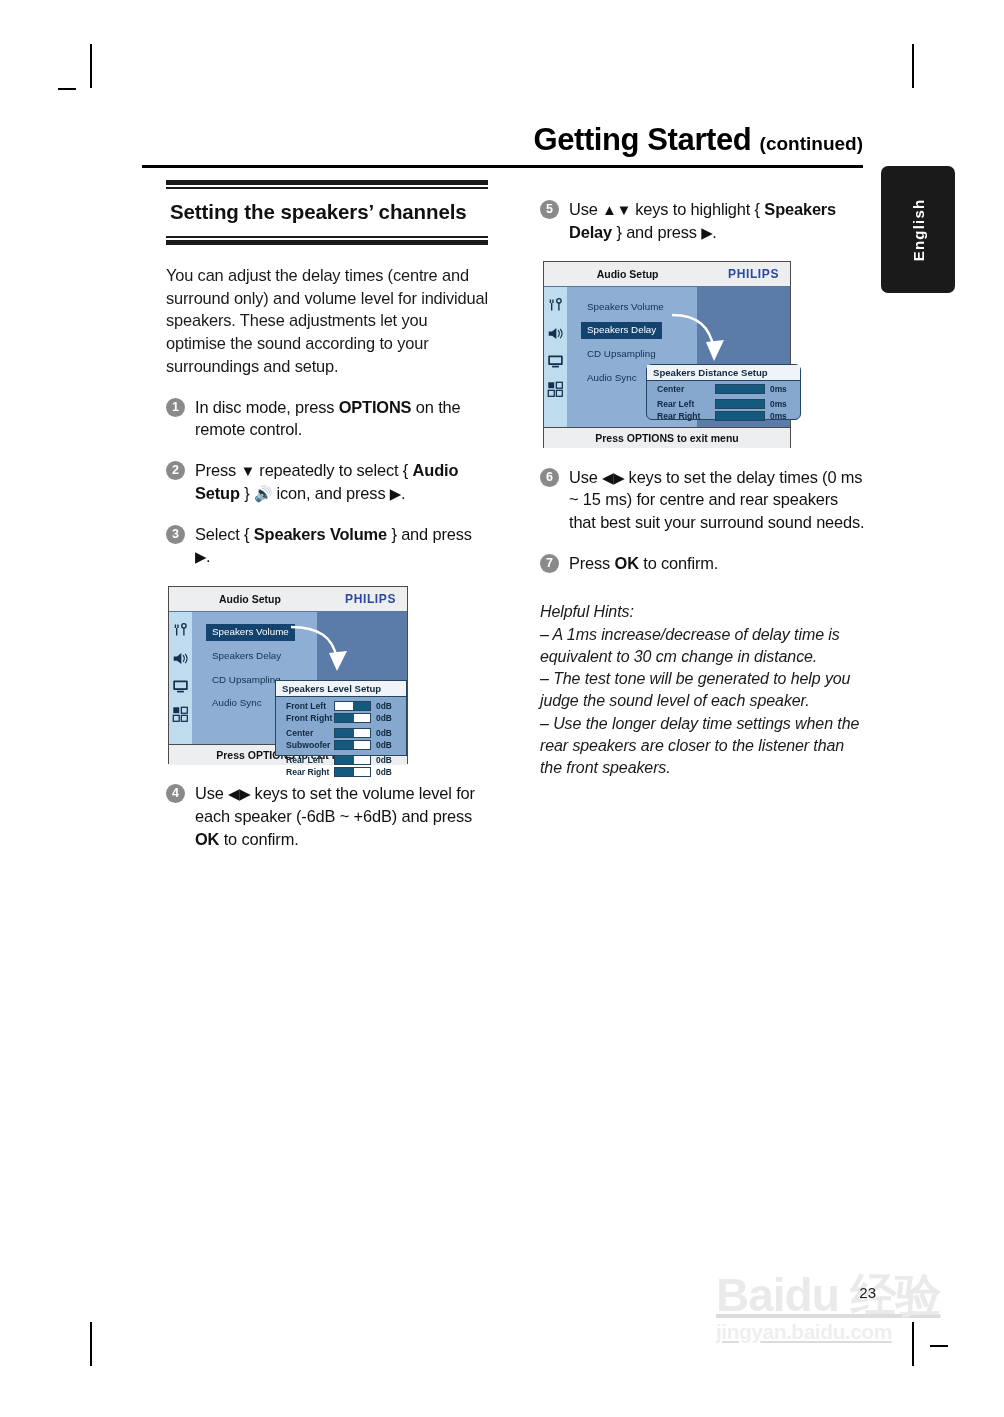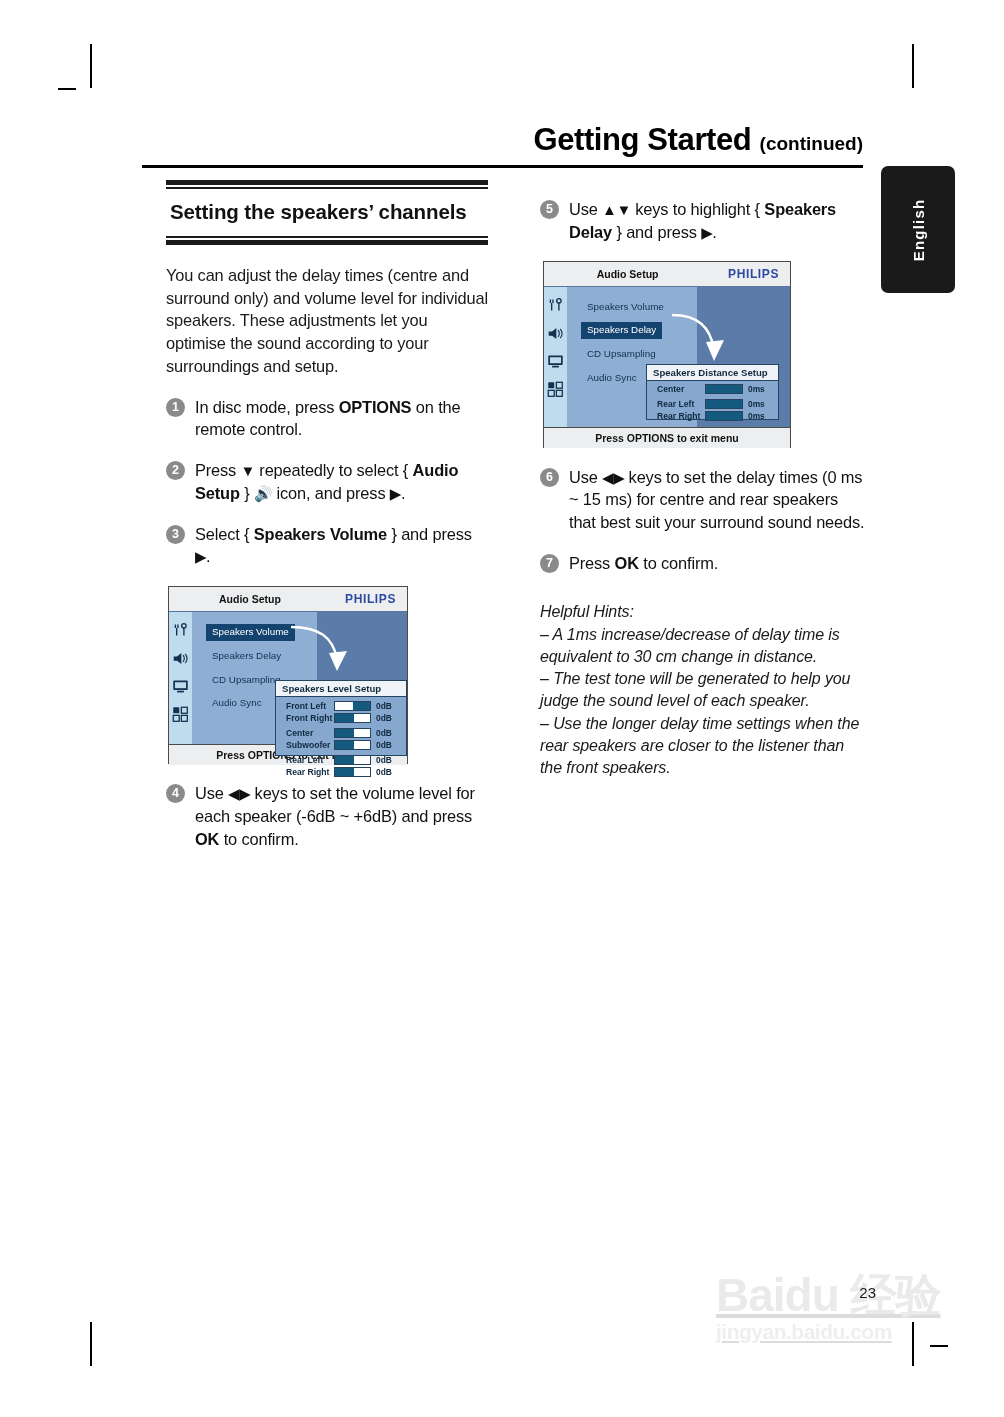--- a/index.html
+++ b/index.html
@@ -504,21 +504,21 @@
           </div>
         <div class="osd-right"></div>
       </div>
       <div class="osd-foot">Press OPTIONS to exit menu</div>
 
       <svg class="callout" style="left:126px; top:47px; width:68px; height:62px;" viewBox="0 0 68 62">
         <path d="M2 6 C28 6 40 18 44 40" stroke="#ffffff" stroke-width="2.4" fill="none"></path>
         <path d="M36 33 L54 31 L44 52 Z" fill="#ffffff"></path>
       </svg>
 
-      <div class="popup" style="left:102px; top:102px; width:133px; height:56px;">
+      <div class="popup" style="left:102px; top:102px; width:155px; height:56px;border-radius:6px;">
         <div class="popup-title">Speakers Distance Setup</div>
         <div class="popup-rows" id="osd-delay-rows">
             <div class="prow">
               <div class="pname">Center</div>
               <div class="pbar">
                 <div class="pfill" style="left: 0%; width: 100%;"></div>
               </div>
               <div class="pval">0ms</div>
             </div>
             <div class="prow gapabove">

